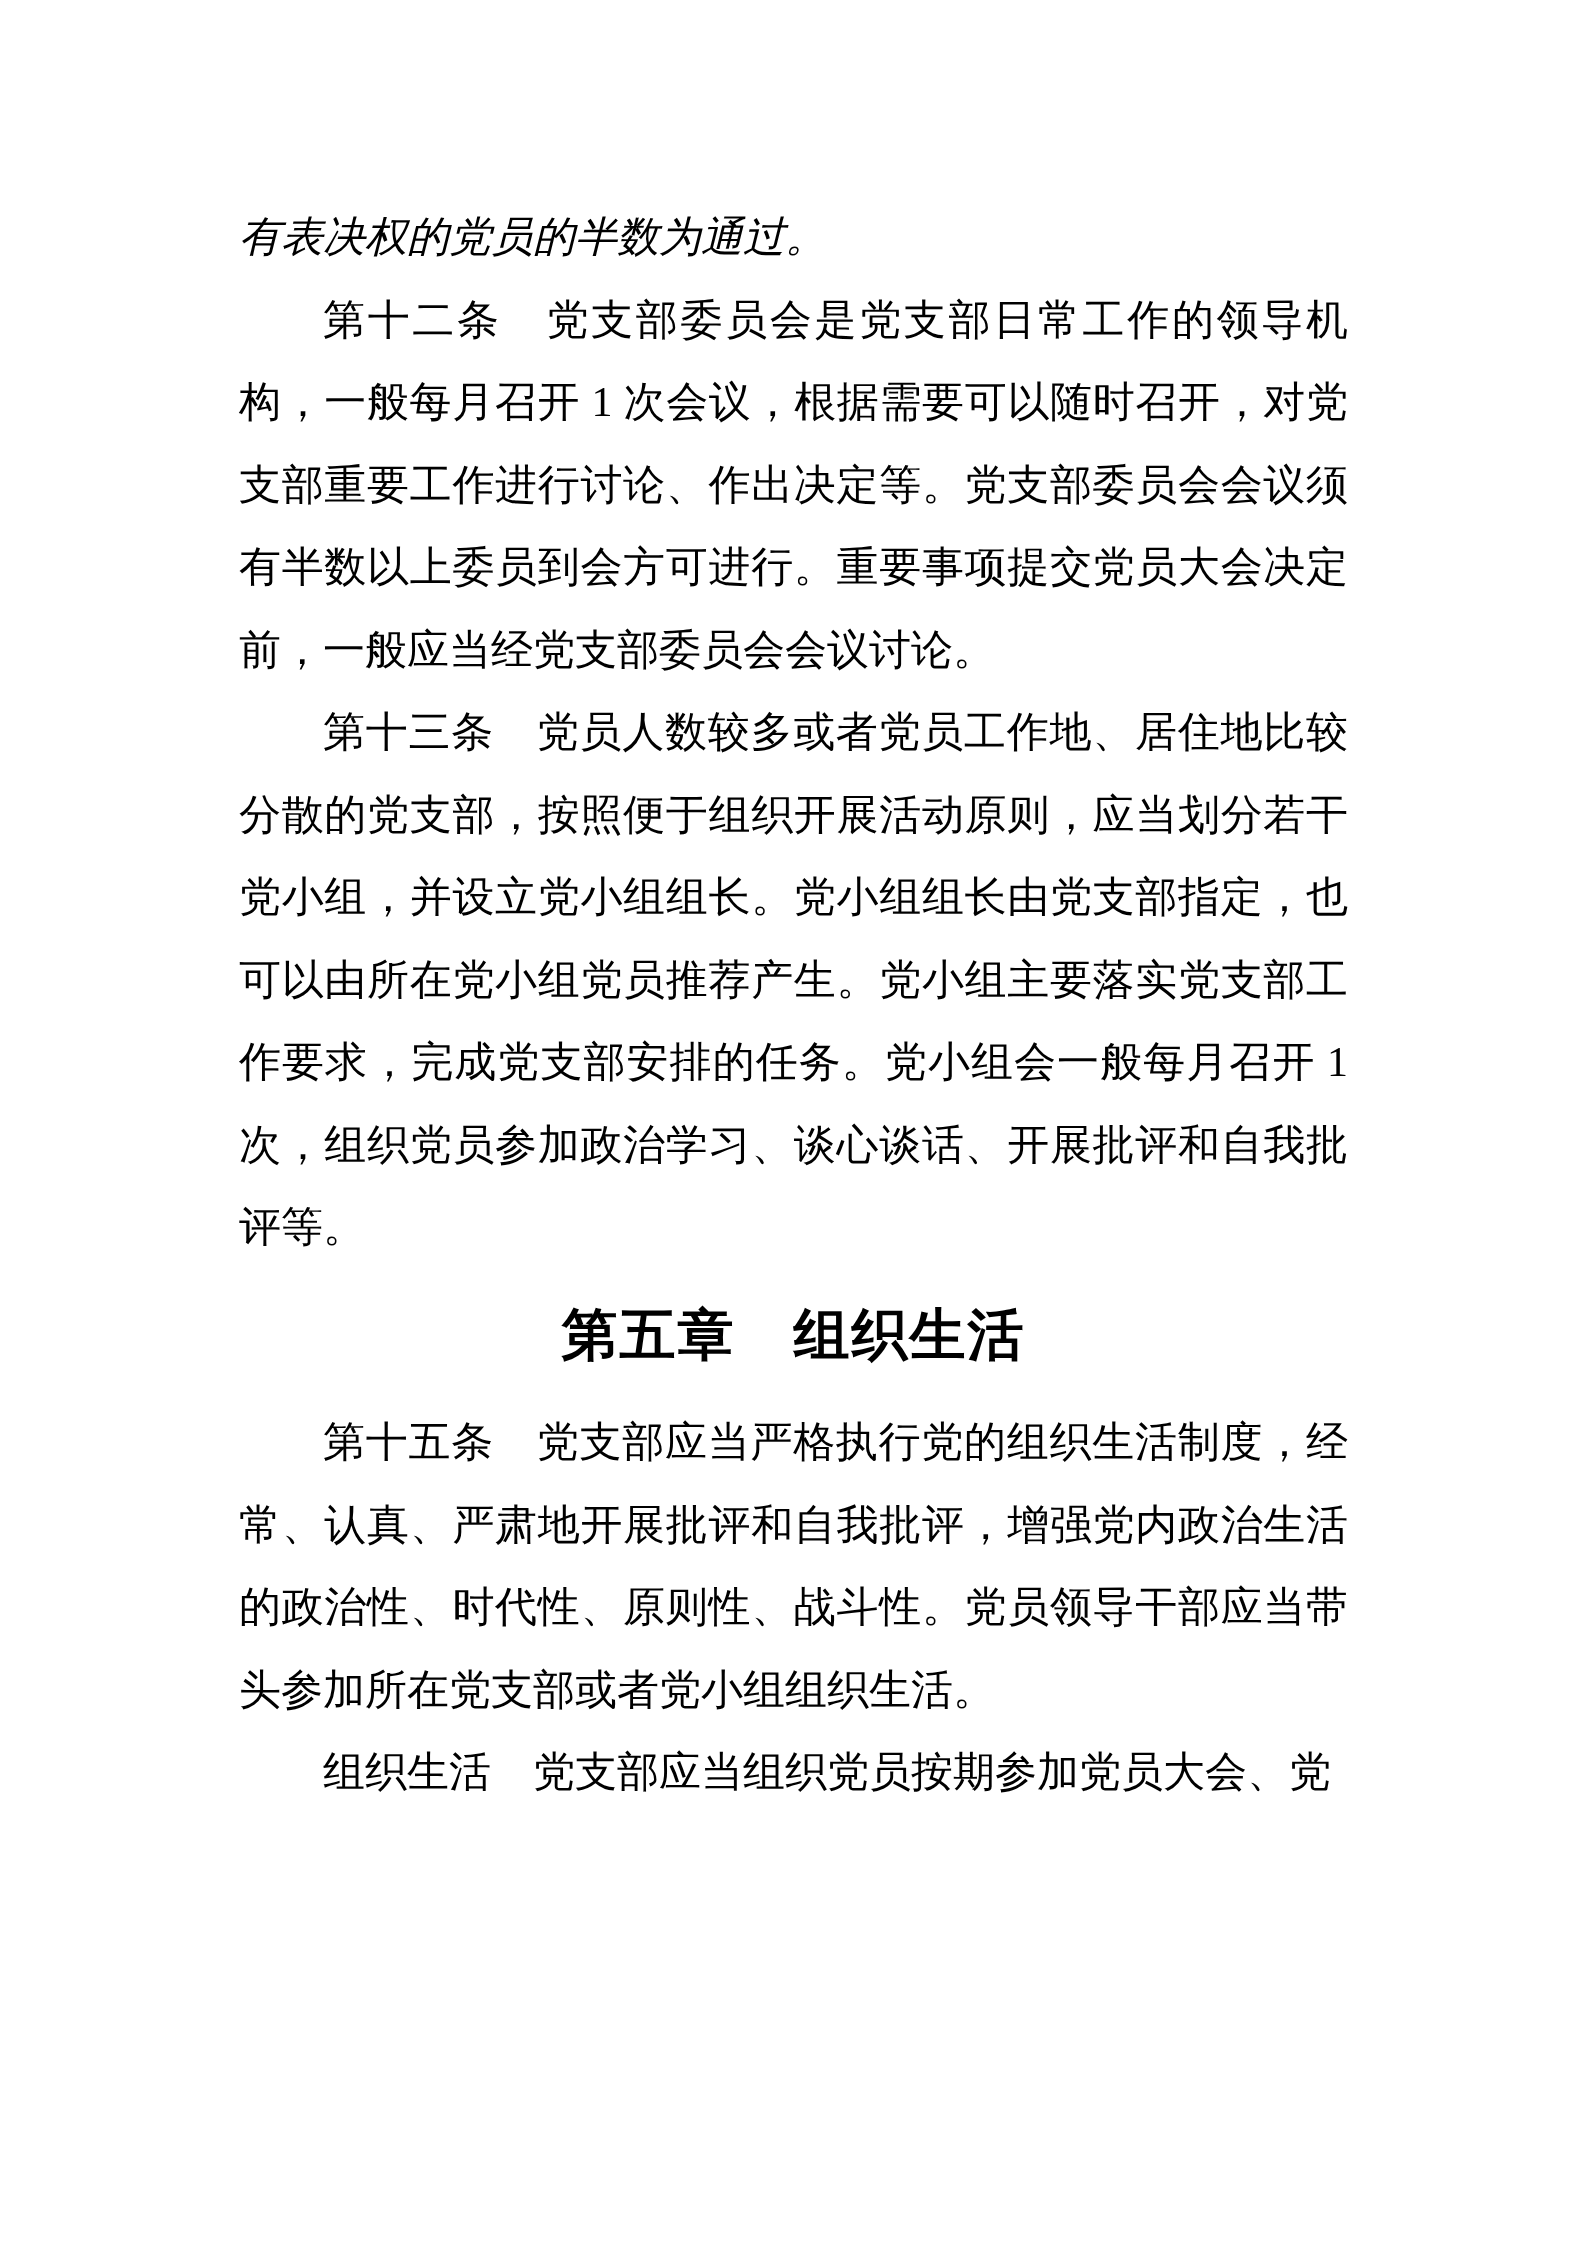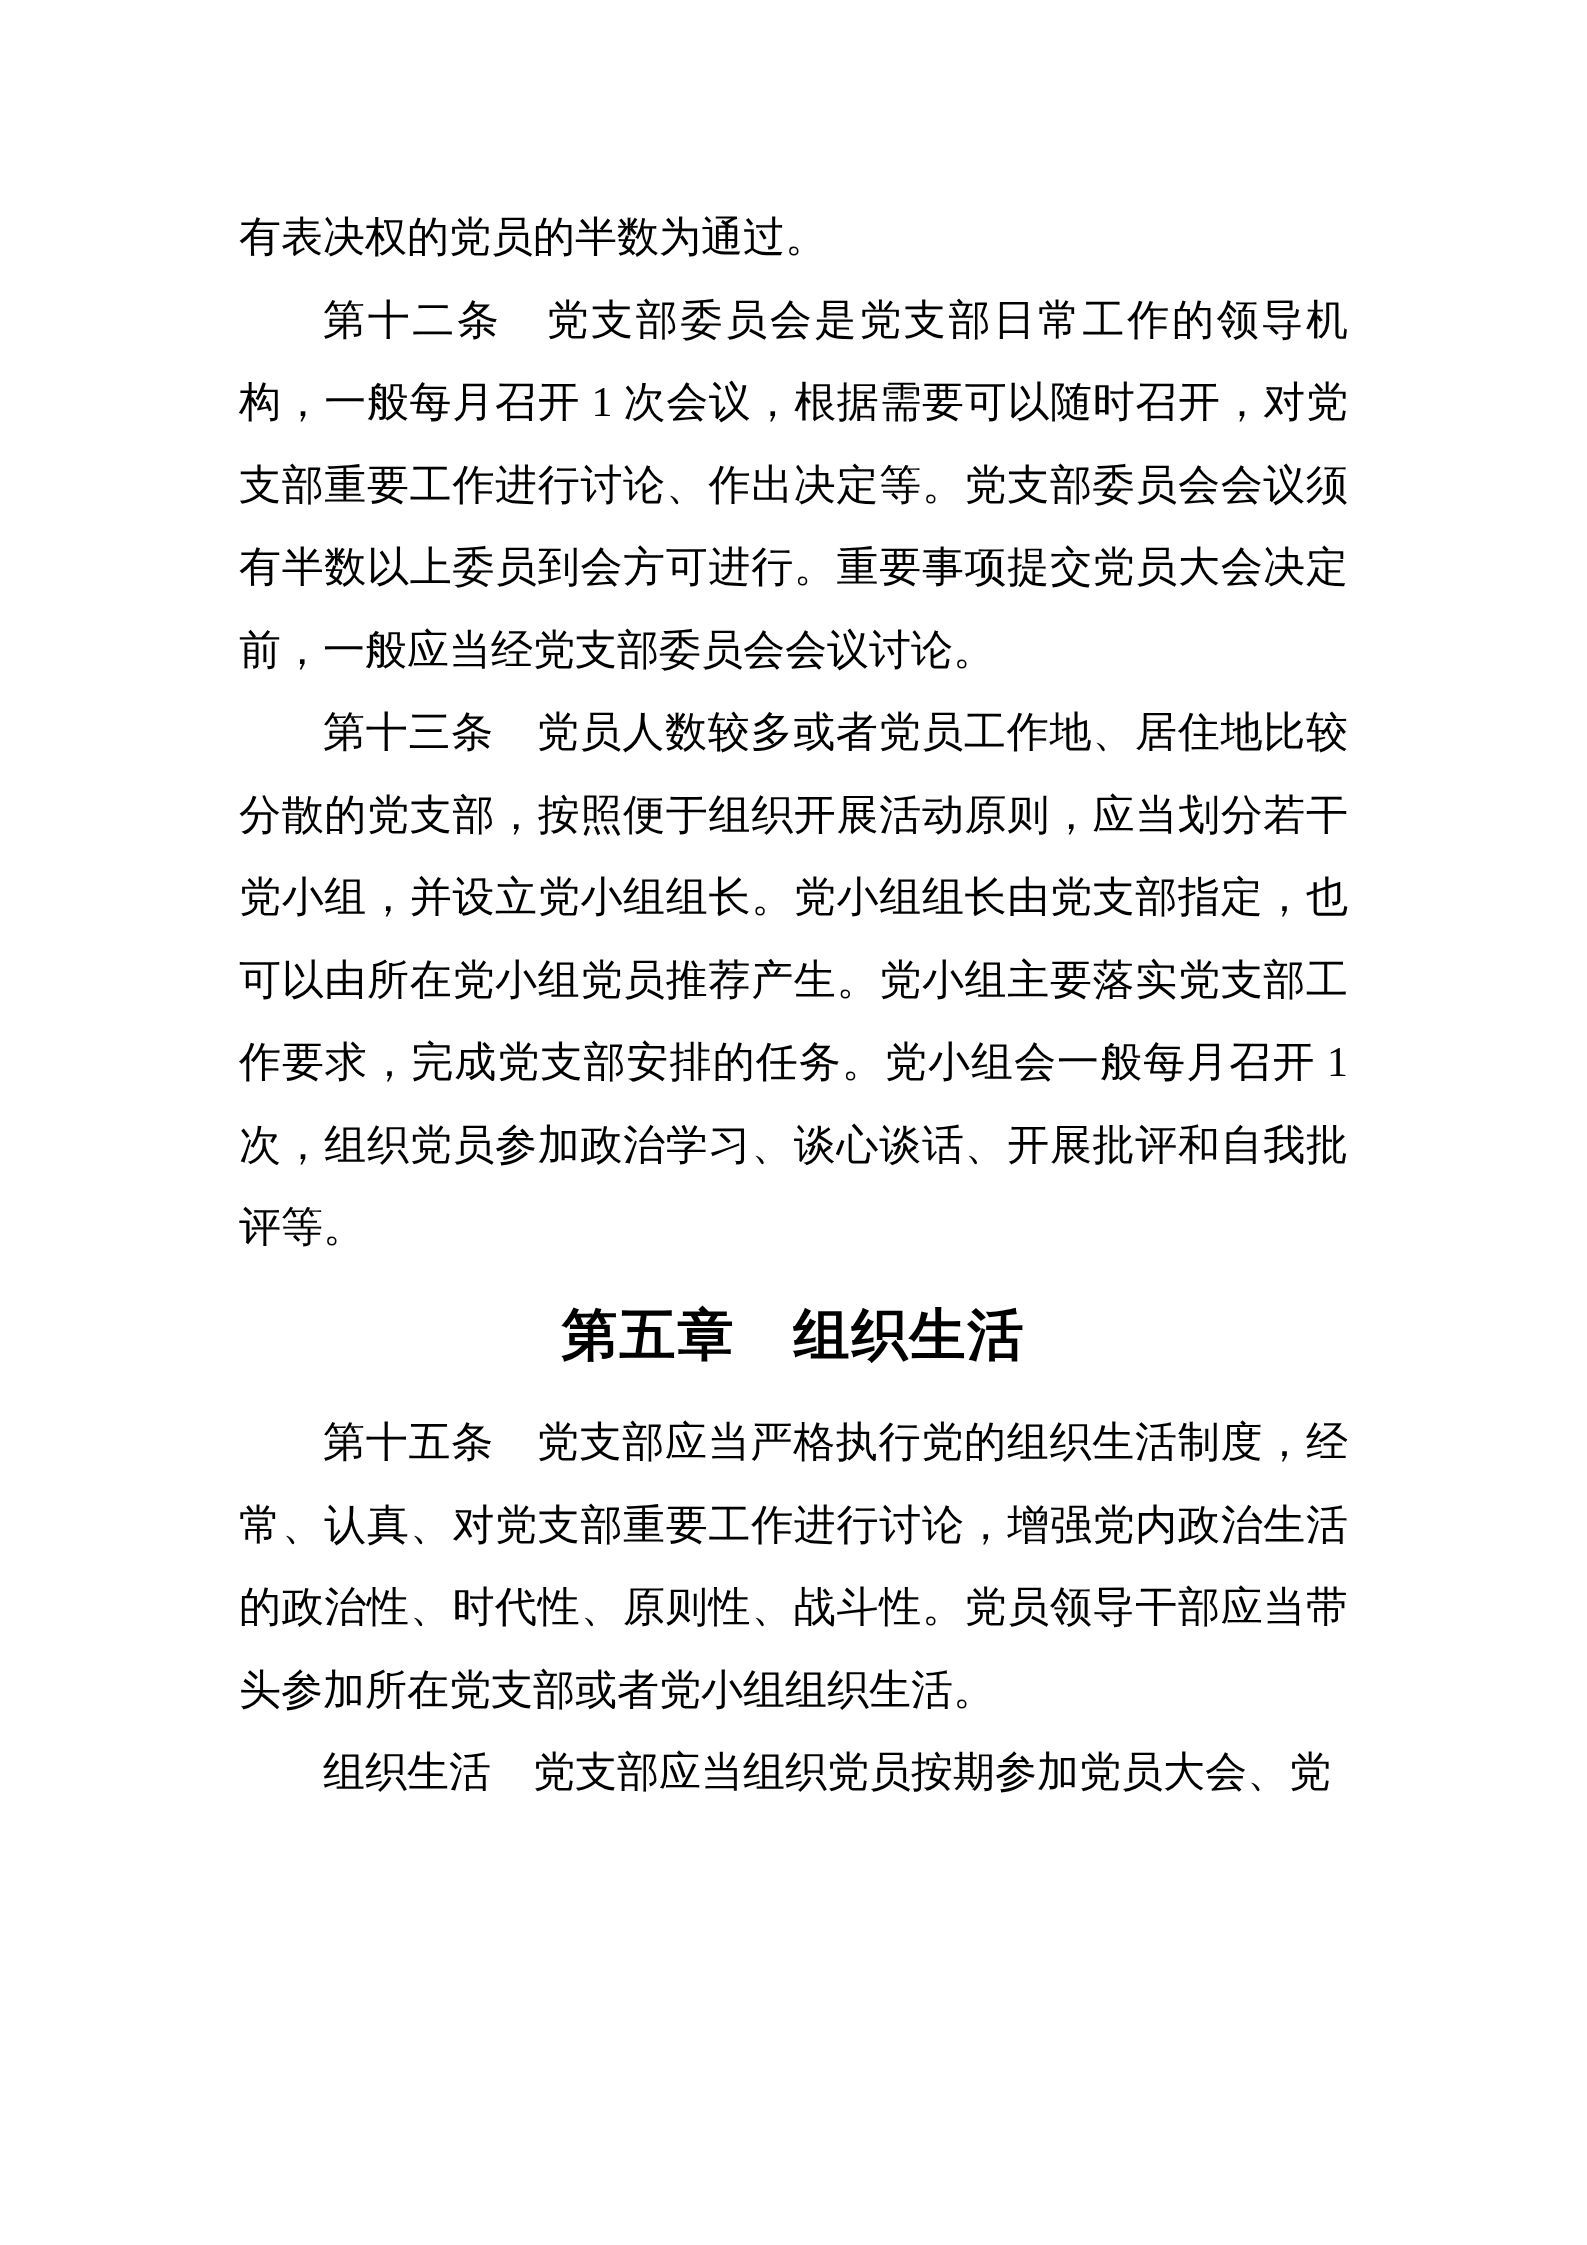--- a/index.html
+++ b/index.html
@@ -25,20 +25,21 @@
     font-size: 42px;
     line-height: 82.5px;
     text-align: justify;
     text-indent: 84px;
     margin: 0;
     word-break: break-all;
     font-weight: 400;
   }
   .para.continuation {
     text-indent: 0;
+    font-style: italic;
   }
   .chapter-heading {
     font-family: "Liberation Sans", "DejaVu Sans", sans-serif;
     font-weight: 700;
     font-size: 56px;
     line-height: 82.5px;
     text-align: center;
     text-indent: 0;
     letter-spacing: 2px;
     margin: 25px 0;
@@ -46,16 +47,16 @@
 </style>
 </head>
 <body style="background: rgb(255, 255, 255); color: rgb(0, 0, 0);">
 
 <div class="page">
   <div id="doc-content">
       <p class="para continuation">有表决权的党员的半数为通过。</p>
       <p class="para">第十二条　党支部委员会是党支部日常工作的领导机构，一般每月召开 1 次会议，根据需要可以随时召开，对党支部重要工作进行讨论、作出决定等。党支部委员会会议须有半数以上委员到会方可进行。重要事项提交党员大会决定前，一般应当经党支部委员会会议讨论。</p>
       <p class="para">第十三条　党员人数较多或者党员工作地、居住地比较分散的党支部，按照便于组织开展活动原则，应当划分若干党小组，并设立党小组组长。党小组组长由党支部指定，也可以由所在党小组党员推荐产生。党小组主要落实党支部工作要求，完成党支部安排的任务。党小组会一般每月召开 1 次，组织党员参加政治学习、谈心谈话、开展批评和自我批评等。</p>
       <h2 class="chapter-heading">第五章　组织生活</h2>
-      <p class="para">第十五条　党支部应当严格执行党的组织生活制度，经常、认真、对党支部重要工作进行讨论，增强党内政治生活的政治性、时代性、原则性、战斗性。党员领导干部应当带头参加所在党支部或者党小组组织生活。</p>
+      <p class="para">第十五条　党支部应当严格执行党的组织生活制度，经常、认真、严肃地开展批评和自我批评，增强党内政治生活的政治性、时代性、原则性、战斗性。党员领导干部应当带头参加所在党支部或者党小组组织生活。</p>
       <p class="para">组织生活　党支部应当组织党员按期参加党员大会、党</p>
     </div>
 </div>
 
 </body></html>

